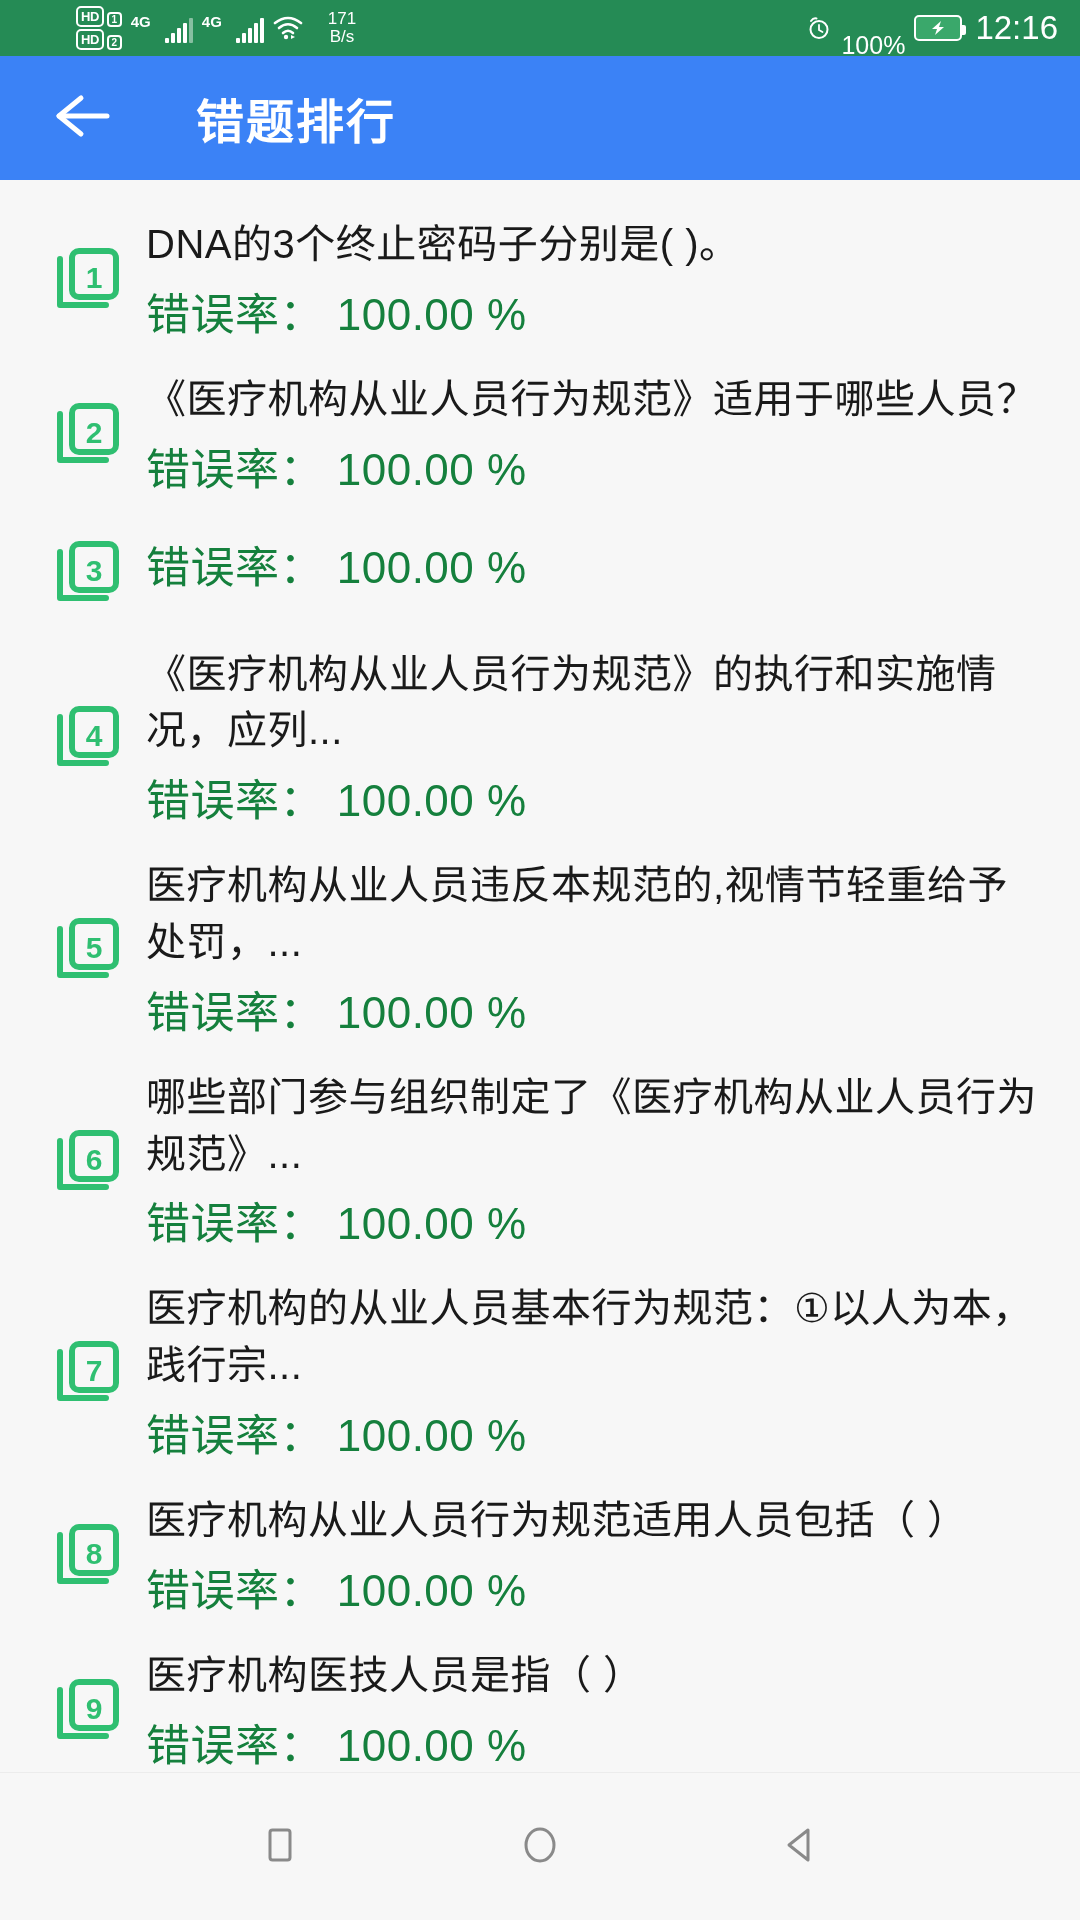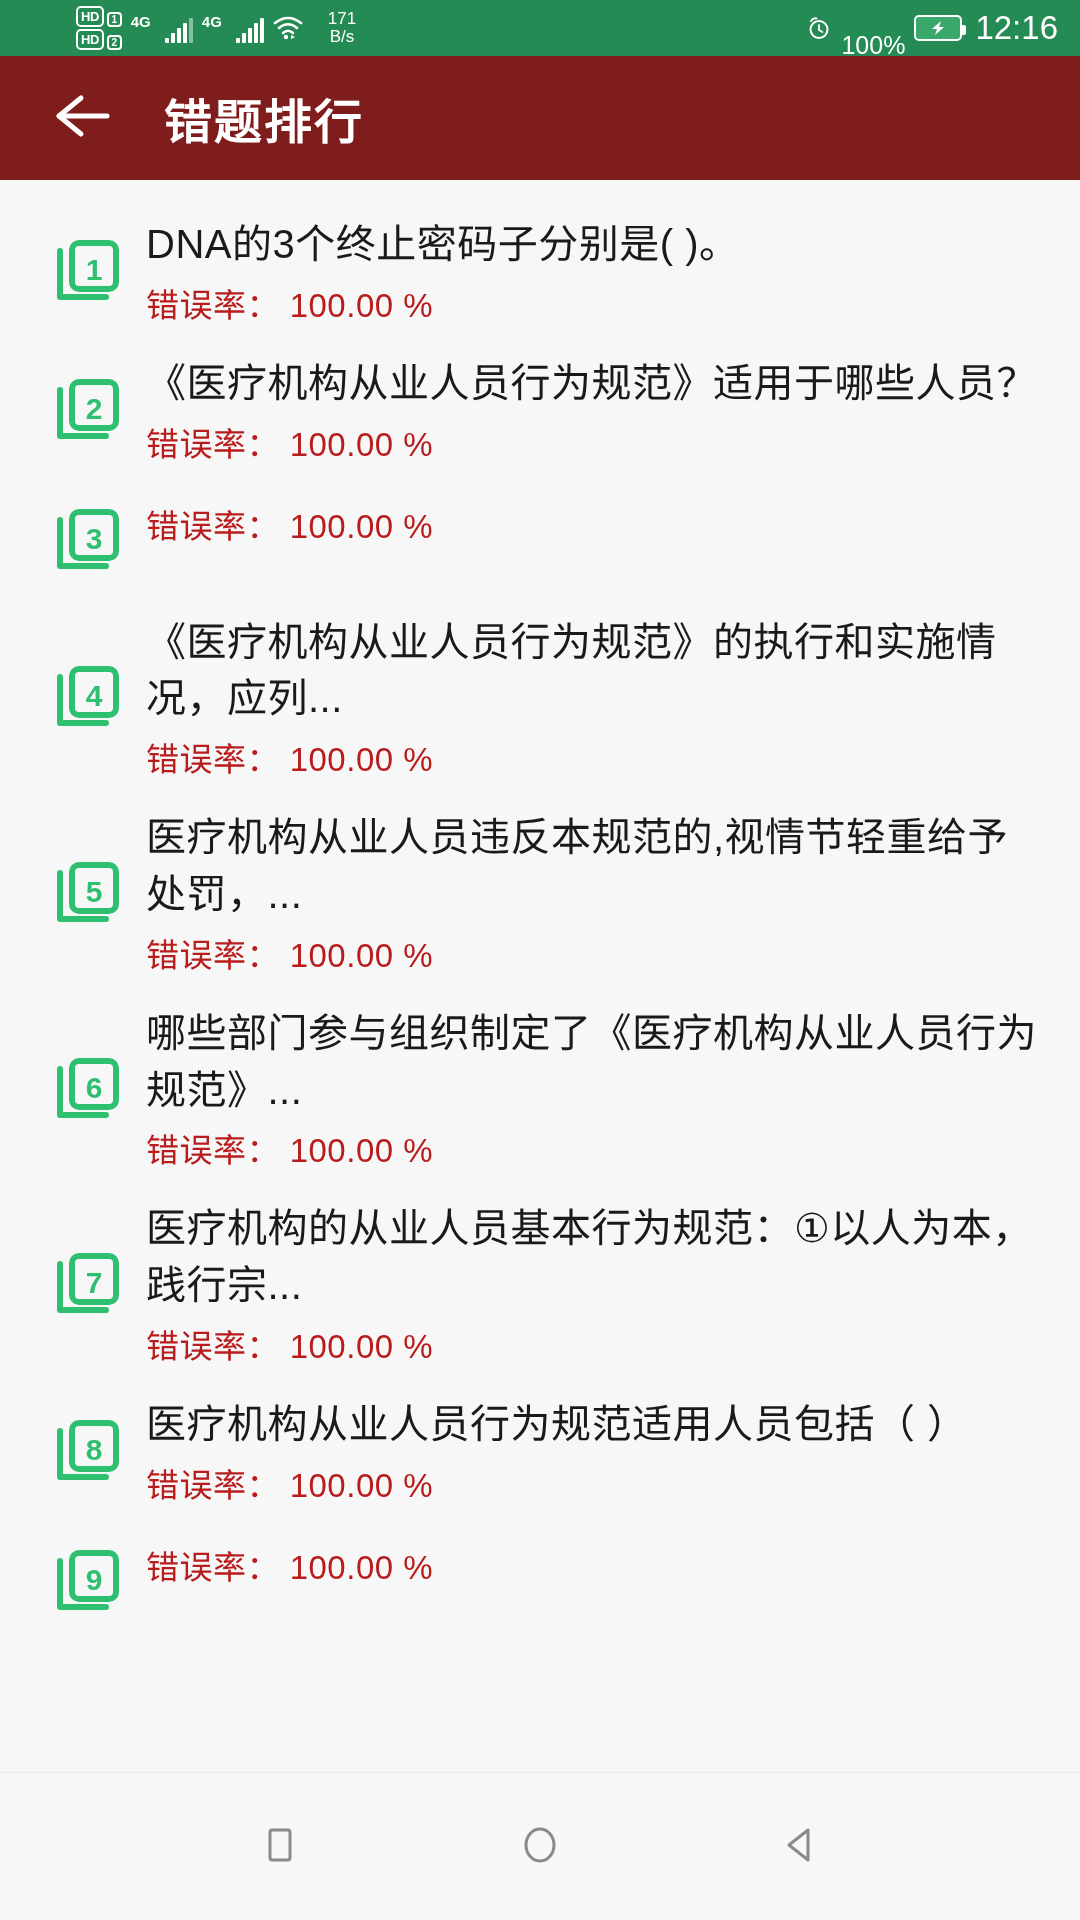--- a/index.html
+++ b/index.html
@@ -58,24 +58,25 @@
   }
   .batt::after{
     content:""; position:absolute; right:-6px; top:8px;
     width:4px; height:10px; background:#fff; border-radius:0 2px 2px 0;
   }
   .clock { font-size:33px; margin-left:4px; }
 
   
   .appbar {
     flex:0 0 124px; height:124px;
-    background:#7f1d1d;
+    background:#3b82f6;
     display:flex; align-items:center;
     padding-left:46px;
     position:relative;
+    gap:32px;
   }
   .back-btn {
     width:72px; height:72px;
     display:flex; align-items:center; justify-content:center;
     cursor:pointer;
   }
   .page-title {
     color:#ffffff;
     font-size:48px;
     font-weight:bold;
@@ -106,22 +107,22 @@
   .rank-badge svg { display:block; }
   .row-body { flex:1 1 auto; padding-left:10px; padding-right:6px; }
   .q-text {
     font-size:40px;
     color:#1a1a1a;
     line-height:1.42;
     letter-spacing:0.5px;
     word-break:break-all;
   }
   .rate-text {
-    font-size:33px;
-    color:#b91c1c;
+    font-size:44px;
+    color:#15803d;
     margin-top:6px;
     letter-spacing:0.5px;
   }
 
   
   .navbar {
     flex:0 0 148px; height:148px;
     background:#f7f7f7;
     border-top:1px solid #ececec;
     display:flex; align-items:center; justify-content:space-around;
@@ -321,20 +322,21 @@
     </div>
     <div class="row">
       <div class="rank-badge">
         <svg width="76" height="76" viewBox="0 0 76 76">
           <path d="M10 16 V62 H56" stroke="#2FBF71" stroke-width="6" fill="none" stroke-linecap="round" stroke-linejoin="round"></path>
           <rect x="22" y="8" width="44" height="46" rx="7" stroke="#2FBF71" stroke-width="6" fill="none"></rect>
           <text x="44" y="45" text-anchor="middle" font-family="&quot;Liberation Sans&quot;, sans-serif" font-size="30" font-weight="bold" fill="#2FBF71">9</text>
         </svg>
       </div>
       <div class="row-body">
+        <div class="q-text">医疗机构医技人员是指（ ）</div>
         <div class="rate-text">错误率： 100.00 %</div>
       </div>
     </div>
   </div>
 
 <div class="navbar">
   <div class="nav-btn">
     <span>
       <svg width="46" height="46" viewBox="0 0 46 46">
         <rect x="13" y="8" width="20" height="30" rx="2.5" stroke="#8a8a8a" stroke-width="3" fill="none"></rect>

